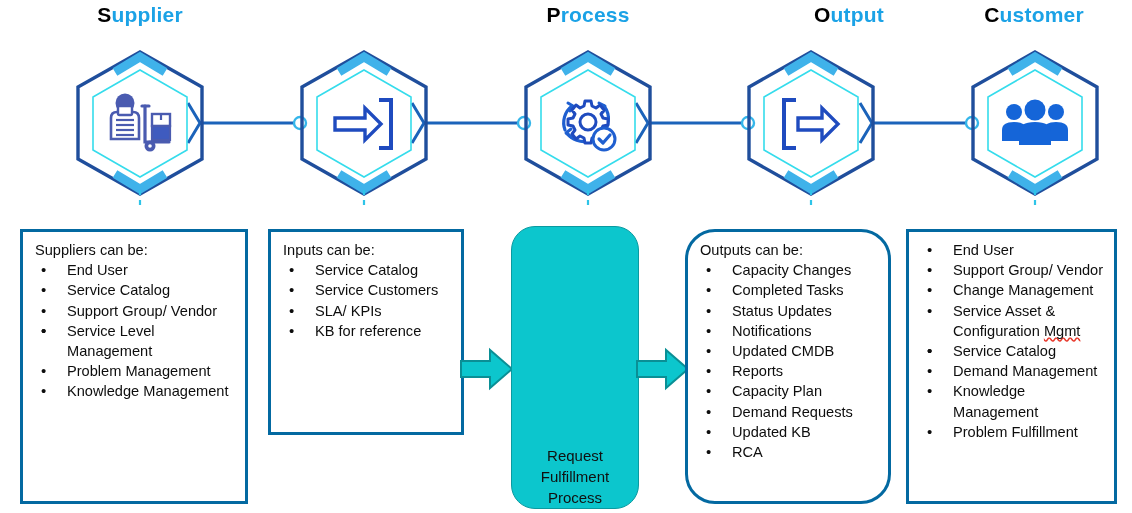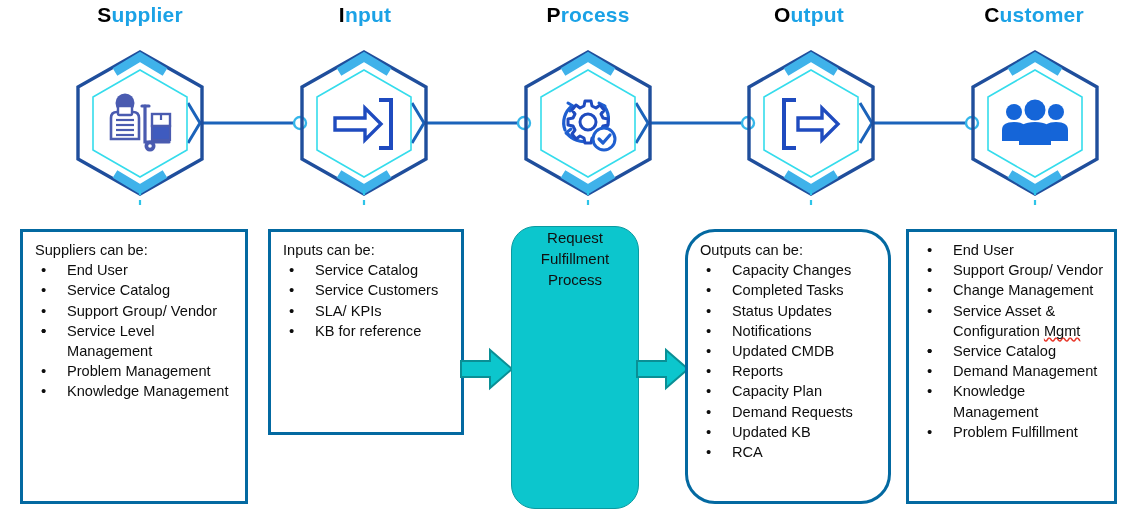--- a/index.html
+++ b/index.html
@@ -63,42 +63,39 @@
     text-decoration-skip-ink:none;
   }
 
   
   .proc{
     position:absolute;
     background:#0cc6cd;
     border:1px solid #0a9aa0;
     border-radius:24px;
     box-sizing:border-box;
-    display:flex;align-items:flex-start;justify-content:center;
+    display:flex;align-items:flex-end;justify-content:center;
     text-align:center;
     font-size:15px;line-height:21px;color:#101010;
   }
   .arrow{position:absolute;}
   .arrow svg{display:block;}
 </style>
 </head>
 <body>
 
 <div class="stage">
 
   <div class="col-head" style="left:50px;width:180px;">
     <span class="first">S</span><span class="rest">upplier</span>
   </div>
-  <div class="col-head" style="left:275px;width:180px;">
-    <span class="first">I</span><span class="rest">nput</span>
-  </div>
   <div class="col-head" style="left:498px;width:180px;">
     <span class="first">P</span><span class="rest">rocess</span>
   </div>
-  <div class="col-head" style="left:719px;width:180px;">
+  <div class="col-head" style="left:704px;width:180px;text-align:right;">
     <span class="first">O</span><span class="rest">utput</span>
   </div>
   <div class="col-head" style="left:944px;width:180px;">
     <span class="first">C</span><span class="rest">ustomer</span>
   </div>
 
   <div class="conn" style="left:186px;top:100px;width:126px;">
     <svg width="126" height="46" viewBox="0 0 126 46">
       <path d="M2 3 L14 23 L2 43" fill="none" stroke="#1b63ba" stroke-width="3"></path>
       <line x1="13" y1="23" x2="108" y2="23" stroke="#1b63ba" stroke-width="3"></line>

